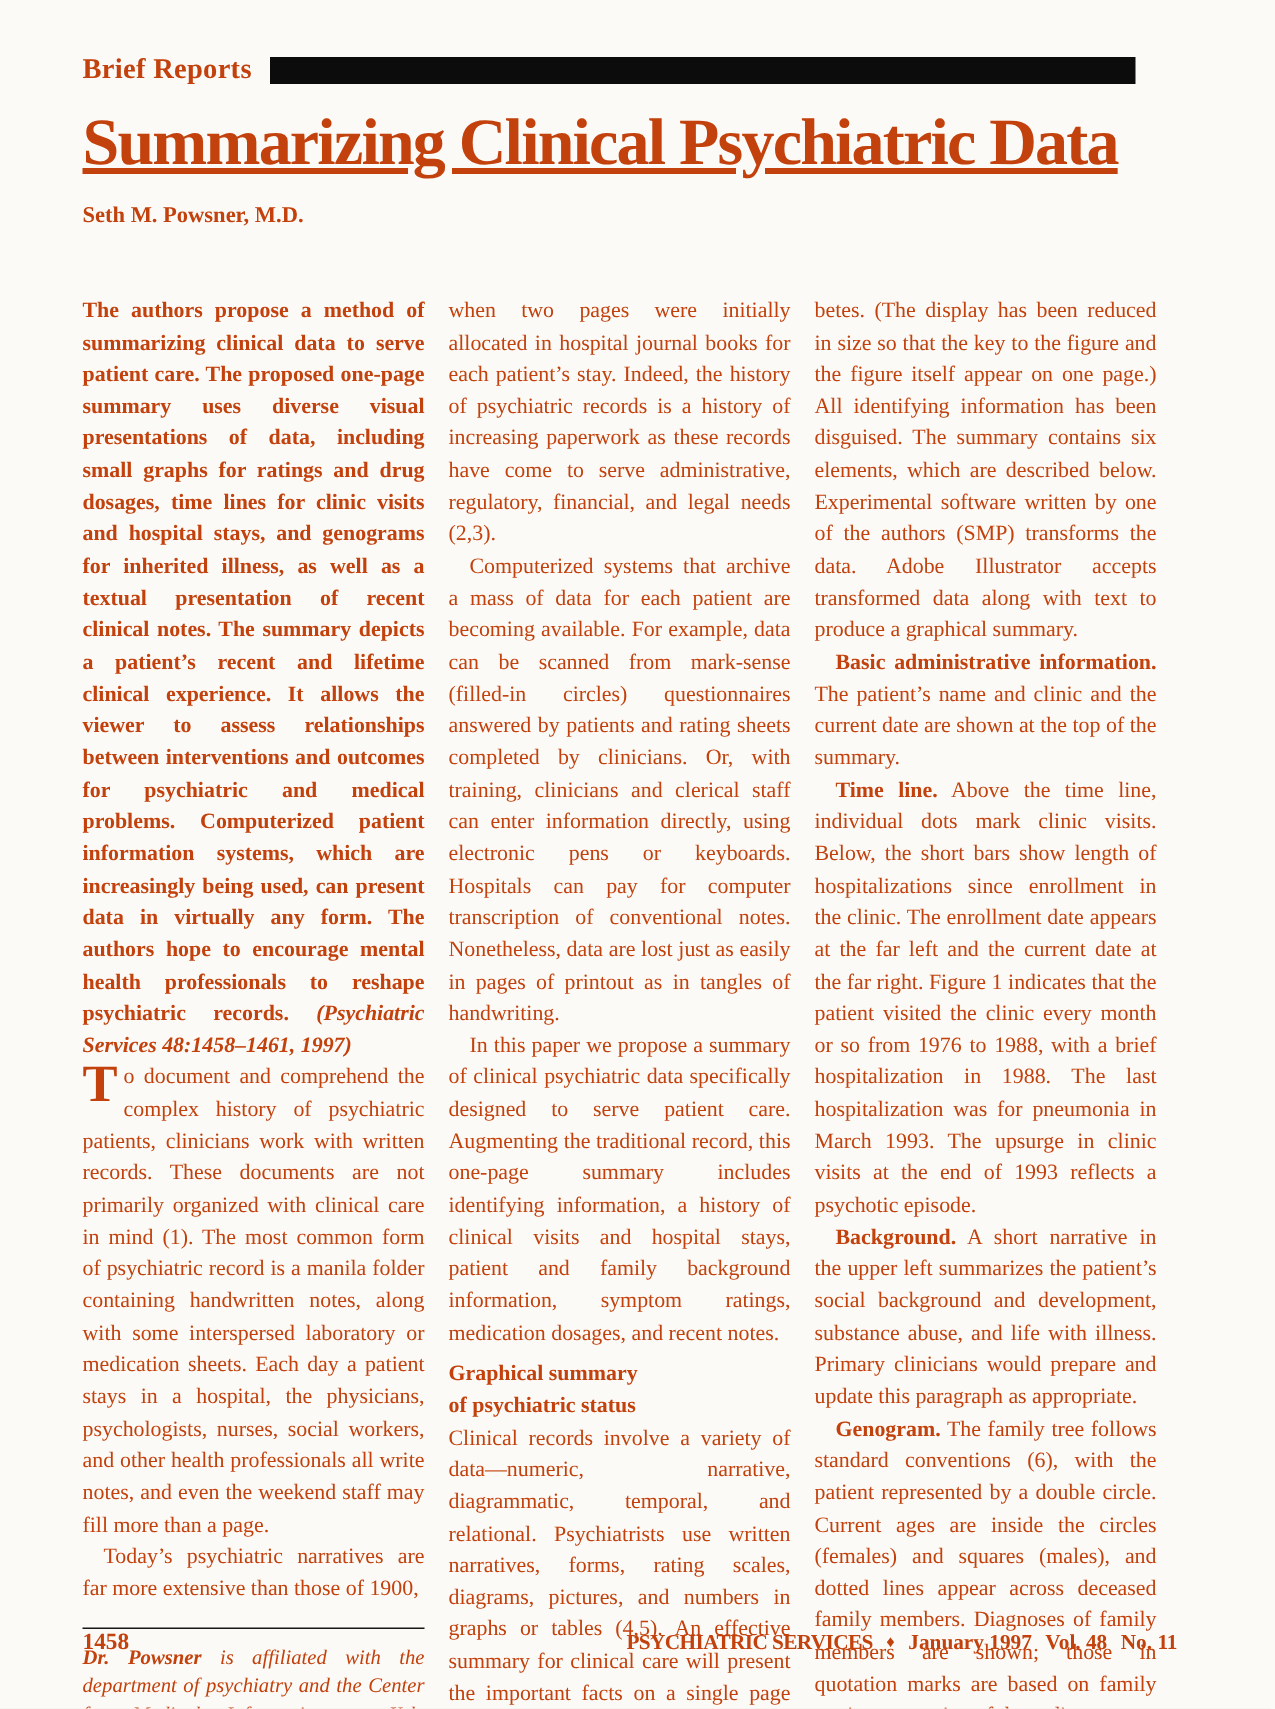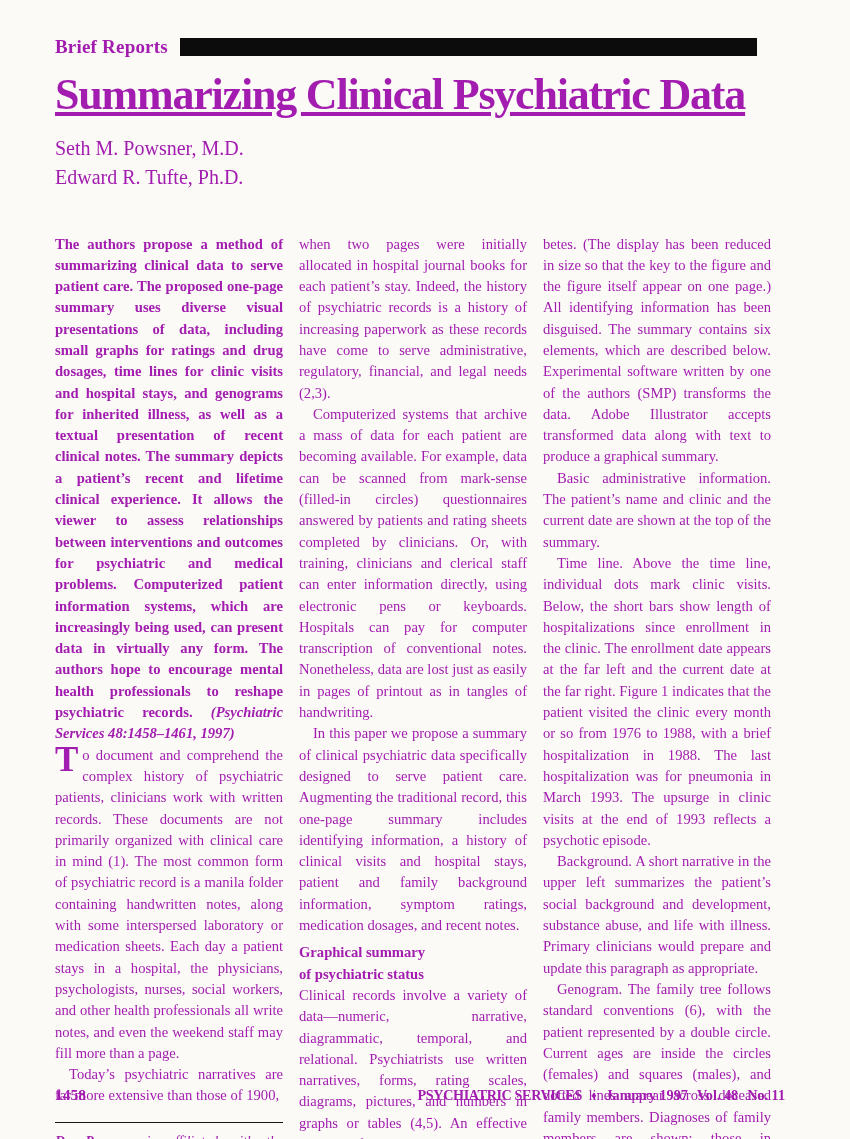--- a/index.html
+++ b/index.html
@@ -1,49 +1,49 @@
 <!DOCTYPE html>
 <html><head>
 <meta charset="utf-8">
 <style>
   html,body { margin:0; padding:0; }
   body { width:850px; height:1139px; background:#e9e7e0; }
   .page {
     position:relative; width:850px; height:1139px; box-sizing:border-box;
-    background:#fbfaf6; color:#a21caf;
+    background:#fbfaf6; color:#c2410c;
     padding:36px 79px 0 55px;
     font-family:"Liberation Serif", serif;
     overflow:hidden;
   }
   
   .kicker-row { display:flex; align-items:center; }
   .kicker { font-size:19px; font-weight:700; letter-spacing:.2px; white-space:nowrap; }
   .kicker-bar { flex:1; height:18px; background:#0c0c0c; margin-left:12px; margin-right:14px; }
   .title {
     margin:13px 0 0 0; font-size:44px; font-weight:700; letter-spacing:-1.2px;
     white-space:nowrap; line-height:1.08;text-decoration:underline;
   }
-  .authors { margin-top:15px; font-size:20px; font-weight:400; line-height:1.45; }
+  .authors { margin-top:15px; font-size:15px; font-weight:700; line-height:1.45; }
 
   
   .columns {
     display:flex; gap:16px; margin-top:42px;
     font-size:14.6px; line-height:21.3px; text-align:justify;
   }
   .col { width:236px; }
   p { margin:0; }
   .indent { text-indent:14px; }
   .abstract { font-weight:700; }
   .cite { font-style:italic; }
   .dropcap {
     float:left; font-size:35px; line-height:27px; font-weight:700;
     padding:1px 4px 0 0;
   }
   .heading { font-weight:700; margin-top:6px; text-align:left; }
-  .lead { font-weight:400; }
+  .lead { font-weight:700; }
   .rule { border:none; border-top:1.6px solid #161616; margin:15px 0 9px 0; }
   .footnote { font-style:italic; font-size:13.8px; line-height:19px; }
   .footnote .b { font-weight:700; }
 
   
   .footer {
     position:absolute; left:55px; right:65px; top:1086px;
     display:flex; justify-content:space-between; align-items:baseline;
   }
   .page-number { font-weight:700; font-size:15.5px; }
@@ -57,21 +57,20 @@
 <div class="page">
 
   <header>
     <div class="kicker-row">
       <span class="kicker">Brief Reports</span>
       <span class="kicker-bar"></span>
     </div>
     <h1 class="title">Summarizing Clinical Psychiatric Data</h1>
     <div class="authors">
       <div>Seth M. Powsner, M.D.</div>
-      <div>Edward R. Tufte, Ph.D.</div>
     </div>
   </header>
 
   <main class="columns">
 
     <section class="col">
       <p class="abstract"><span>The authors propose a method of summarizing clinical data to serve patient care. The proposed one-page summary uses diverse visual presentations of data, including small graphs for ratings and drug dosages, time lines for clinic visits and hospital stays, and genograms for inherited illness, as well as a textual presentation of recent clinical notes. The summary depicts a patient’s recent and lifetime clinical experience. It allows the viewer to assess relationships between interventions and outcomes for psychiatric and medical problems. Computerized patient information systems, which are increasingly being used, can present data in virtually any form. The authors hope to encourage mental health professionals to reshape psychiatric records. </span><span class="cite">(Psychiatric Services 48:1458–1461, 1997)</span></p>
       <p><span class="dropcap">T</span><span>o document and comprehend the complex history of psychiatric patients, clinicians work with written records. These documents are not primarily organized with clinical care in mind (1). The most common form of psychiatric record is a manila folder containing handwritten notes, along with some interspersed laboratory or medication sheets. Each day a patient stays in a hospital, the physicians, psychologists, nurses, social workers, and other health professionals all write notes, and even the weekend staff may fill more than a page.</span></p>
       <p class="indent">Today’s psychiatric narratives are far more extensive than those of 1900,</p>
       <hr class="rule">

